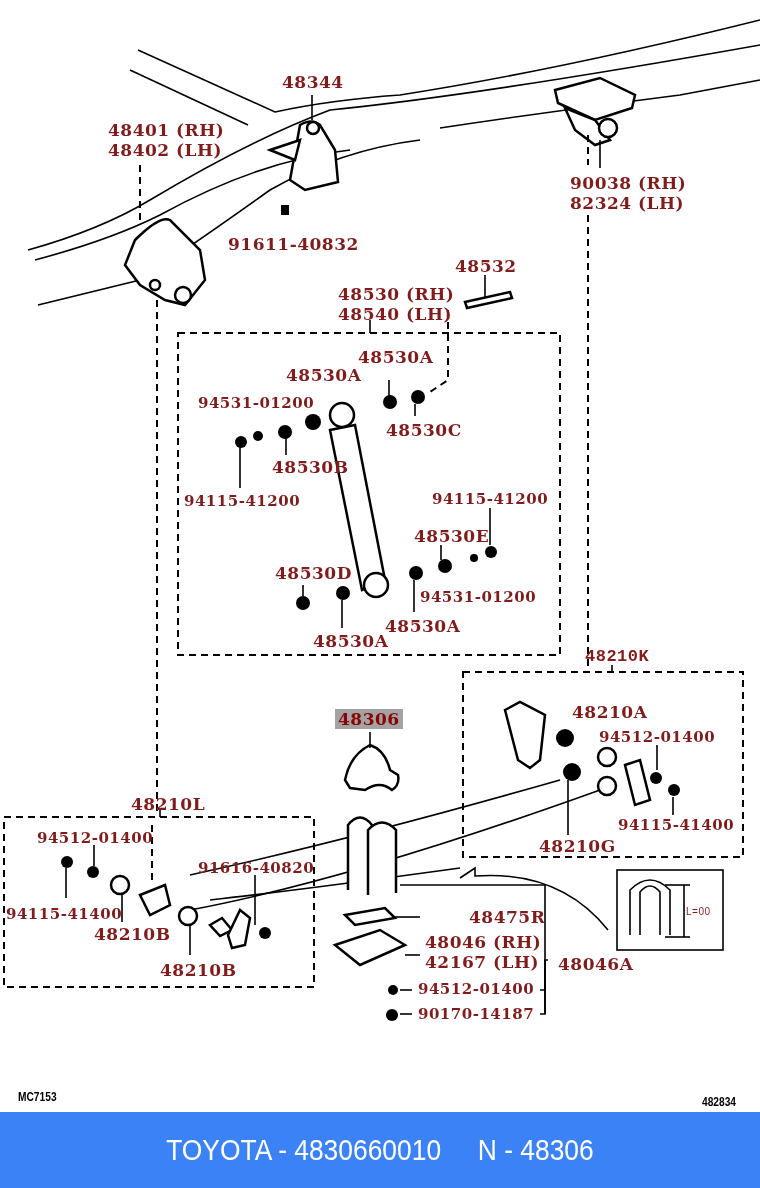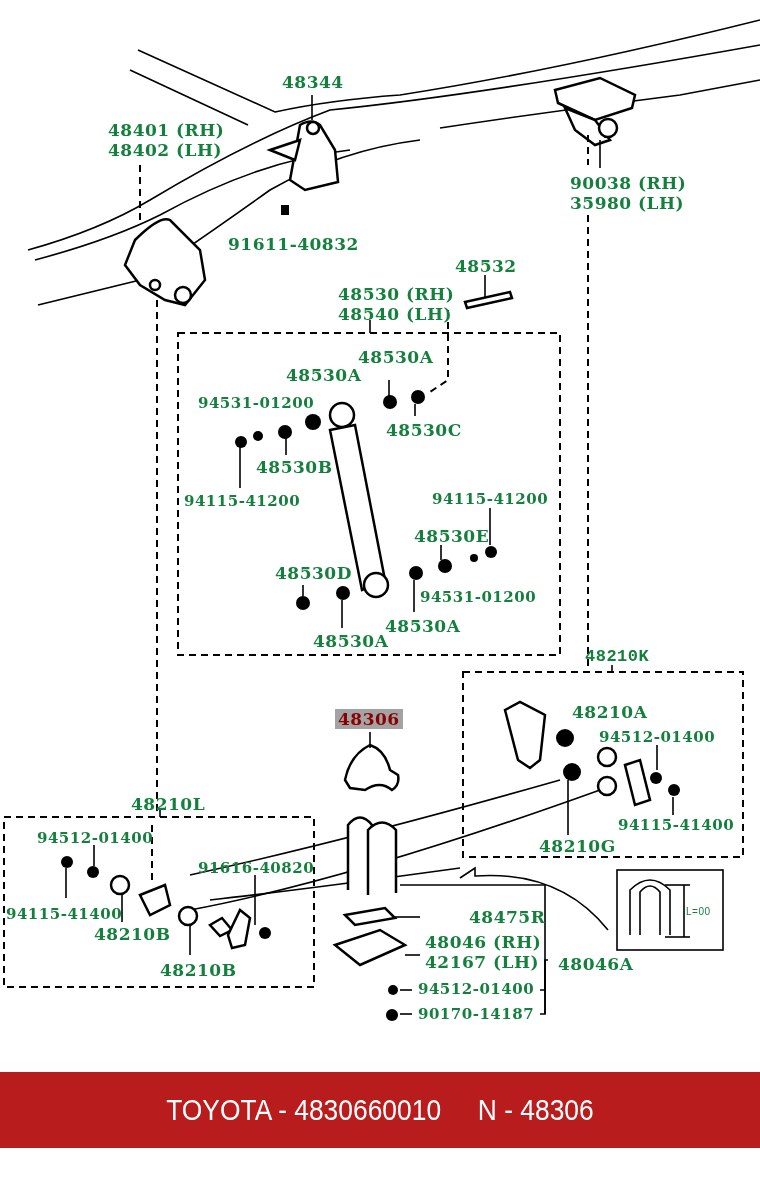--- a/index.html
+++ b/index.html
@@ -1,27 +1,27 @@
 <!DOCTYPE html>
 <html><head>
 <meta charset="utf-8">
 <style>
   html, body { margin: 0; padding: 0; background: #ffffff; }
   body { width: 760px; height: 1188px; position: relative; overflow: hidden;
          font-family: "DejaVu Sans Mono", "Liberation Mono", monospace; }
   #diagram { position: absolute; left: 0; top: 0; width: 760px; height: 1112px; }
   .lbl { position: absolute; font-family: "DejaVu Serif", "Liberation Serif", serif;
-         font-weight: bold; font-size: 17px; color: #15803d; letter-spacing: 0.5px;
+         font-weight: bold; font-size: 17px; color: #7f1d1d; letter-spacing: 0.5px;
          white-space: nowrap; line-height: 20px; }
   .lbl.sm { font-size: 15px; }
   .hl { background: #a3a3a3; color: #8a0000; padding: 0 3px; }
   .code { position: absolute; font-family: "Liberation Sans", sans-serif; font-weight: bold;
           font-size: 12px; color: #000; transform: scaleX(0.85); transform-origin: left; }
-  #footer { position: absolute; left: 0; top: 1072px; width: 760px; height: 76px;
-            background: #b91c1c; display: flex; align-items: center; justify-content: center; }
+  #footer { position: absolute; left: 0; top: 1112px; width: 760px; height: 76px;
+            background: #3b82f6; display: flex; align-items: center; justify-content: center; }
   #footer span { font-family: "Liberation Sans", sans-serif; color: #ffffff; font-size: 30px;
                  transform: scaleX(0.88); white-space: pre; }
   svg .ln { stroke: #000; stroke-width: 1.6; fill: none; }
   svg .dash { stroke: #000; stroke-width: 2; fill: none; stroke-dasharray: 7 5; }
   svg .part { stroke: #000; stroke-width: 2.5; fill: #fff; }
   svg .solid { fill: #000; }
 </style>
 </head>
 <body>
 
@@ -172,30 +172,30 @@
       <line class="ln" x1="255" y1="875" x2="255" y2="925"></line>
       <line class="dash" x1="152" y1="825" x2="152" y2="880"></line>
     </g>
   </svg>
 
   
   <div class="lbl" style="left:282px;top:72px;">48344</div>
   <div class="lbl" style="left:108px;top:120px;">48401 (RH)</div>
   <div class="lbl" style="left:108px;top:140px;">48402 (LH)</div>
   <div class="lbl" style="left:570px;top:173px;">90038 (RH)</div>
-  <div class="lbl" style="left:570px;top:193px;">35980 (LH)</div>
+  <div class="lbl" style="left:570px;top:193px;">82324 (LH)</div>
   <div class="lbl" style="left:228px;top:234px;">91611-40832</div>
   <div class="lbl" style="left:455px;top:256px;">48532</div>
   <div class="lbl" style="left:338px;top:284px;">48530 (RH)</div>
   <div class="lbl" style="left:338px;top:304px;">48540 (LH)</div>
   <div class="lbl" style="left:358px;top:347px;">48530A</div>
   <div class="lbl" style="left:286px;top:365px;">48530A</div>
   <div class="lbl sm" style="left:198px;top:393px;">94531-01200</div>
   <div class="lbl" style="left:386px;top:420px;">48530C</div>
-  <div class="lbl" style="left:256px;top:457px;">48530B</div>
+  <div class="lbl" style="left:272px;top:457px;">48530B</div>
   <div class="lbl sm" style="left:184px;top:491px;">94115-41200</div>
   <div class="lbl sm" style="left:432px;top:489px;">94115-41200</div>
   <div class="lbl" style="left:414px;top:526px;">48530E</div>
   <div class="lbl" style="left:275px;top:563px;">48530D</div>
   <div class="lbl sm" style="left:420px;top:587px;">94531-01200</div>
   <div class="lbl" style="left:385px;top:616px;">48530A</div>
   <div class="lbl" style="left:313px;top:631px;">48530A</div>
   <div class="lbl" style="left:585px;top:647px;font-family:Liberation Mono, monospace;">48210K</div>
   <div class="lbl" style="left:572px;top:702px;">48210A</div>
   <div class="lbl sm" style="left:599px;top:727px;">94512-01400</div>

